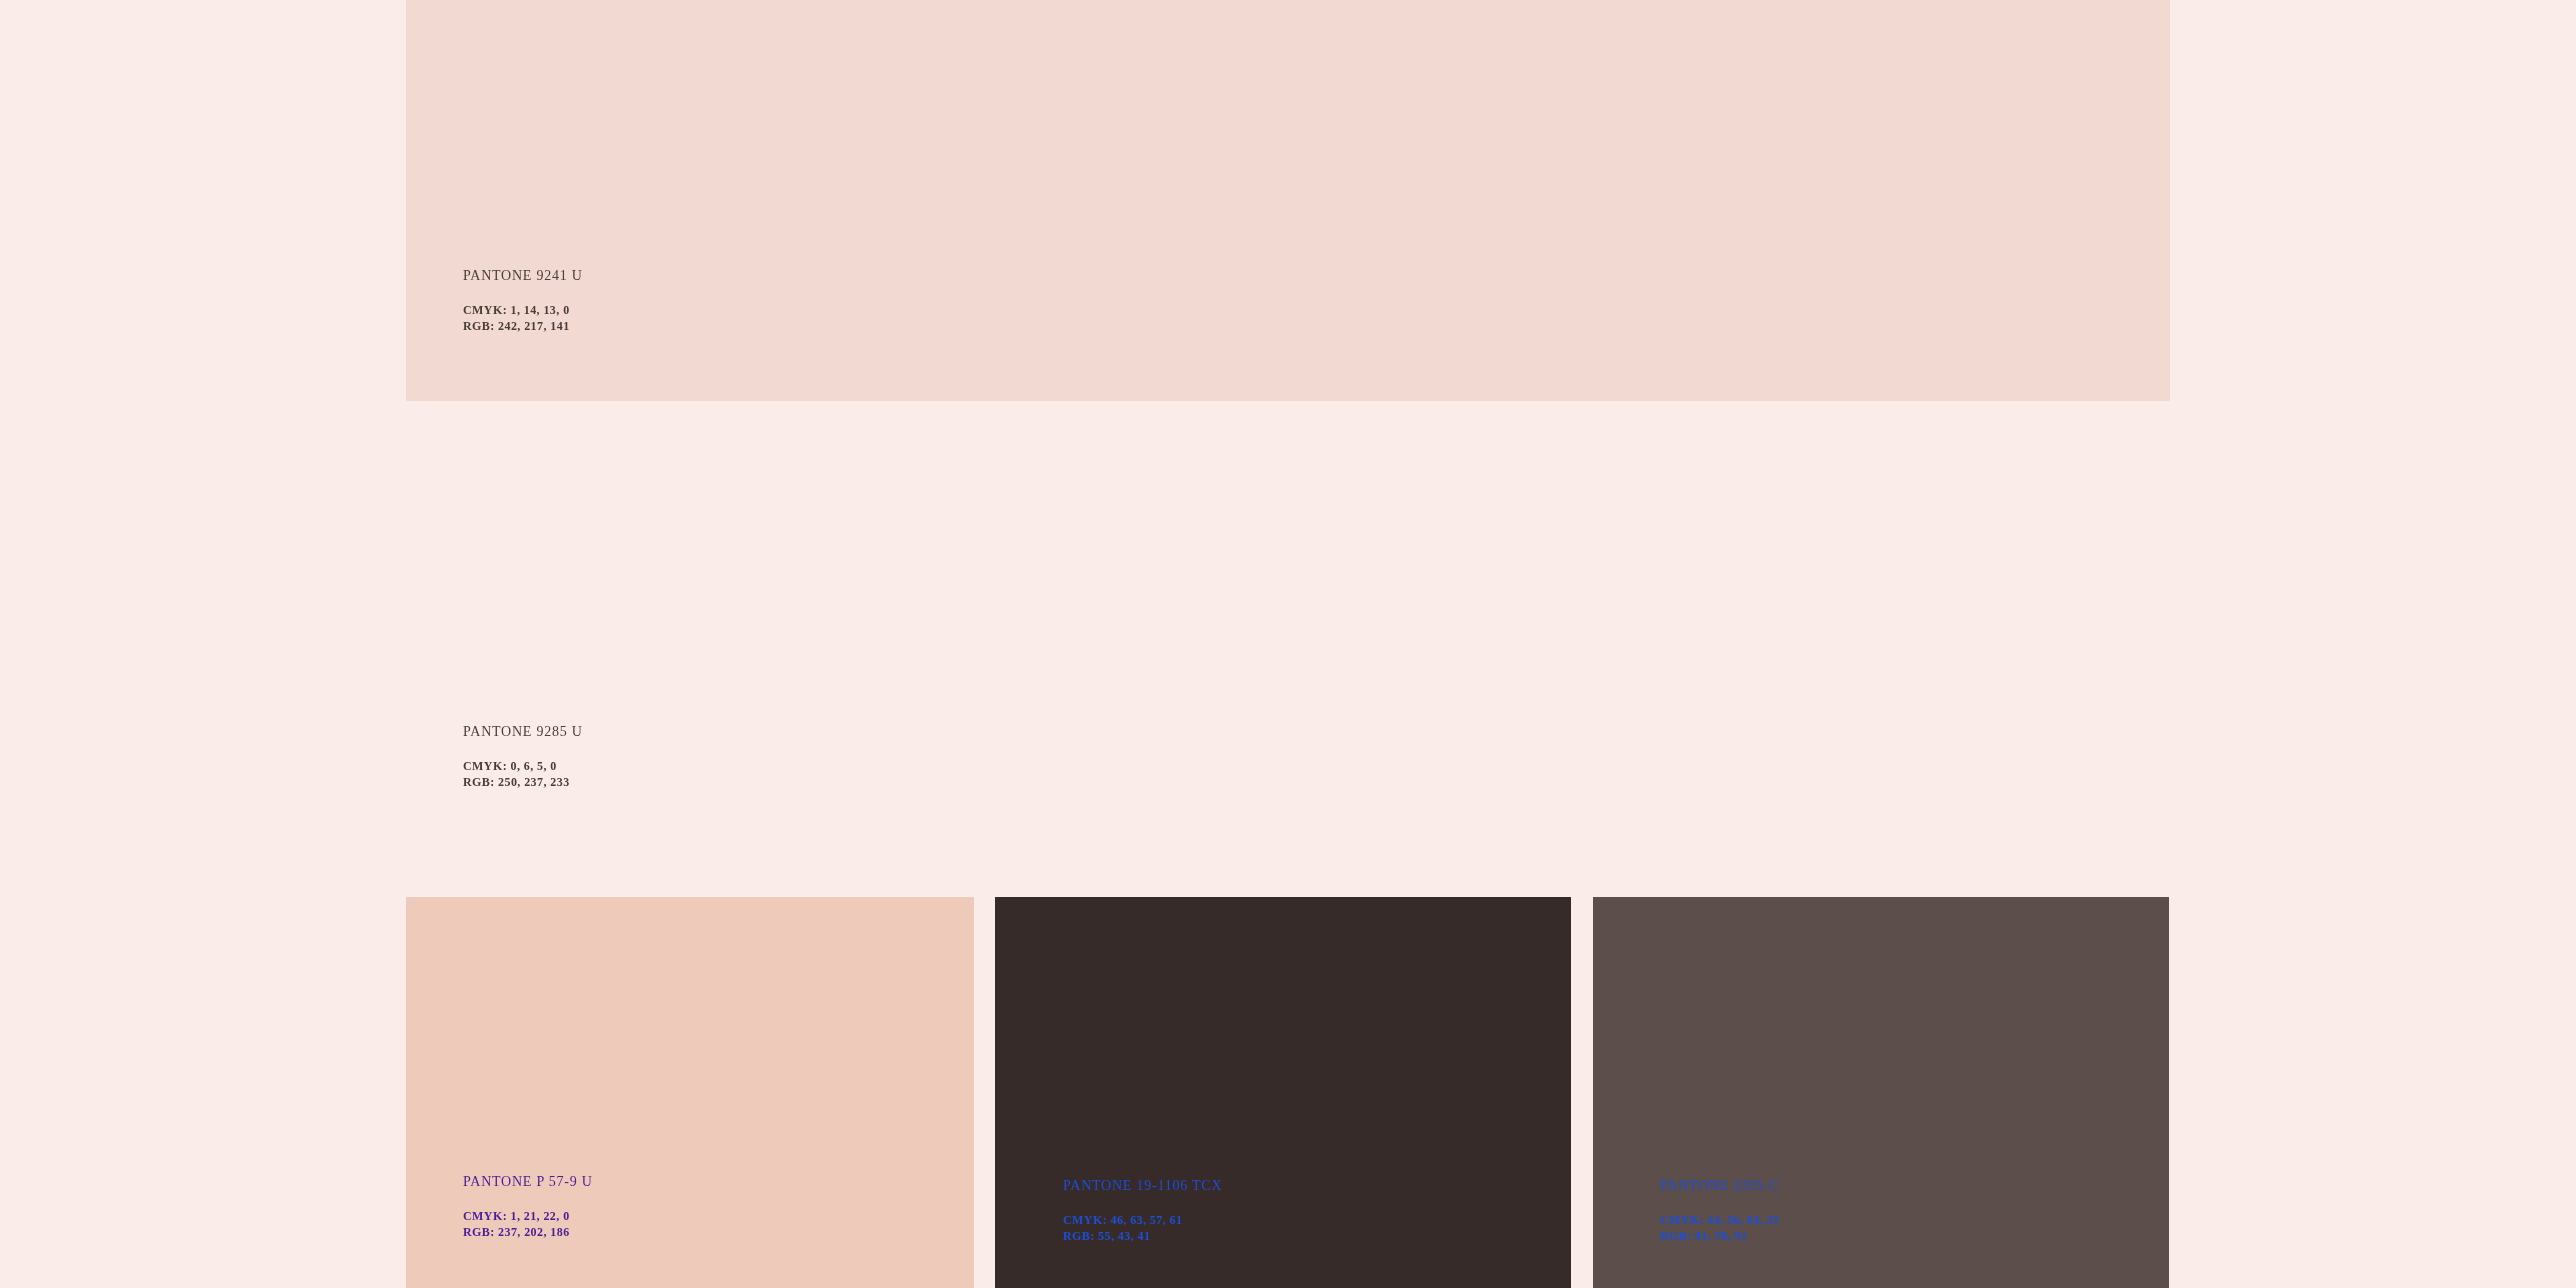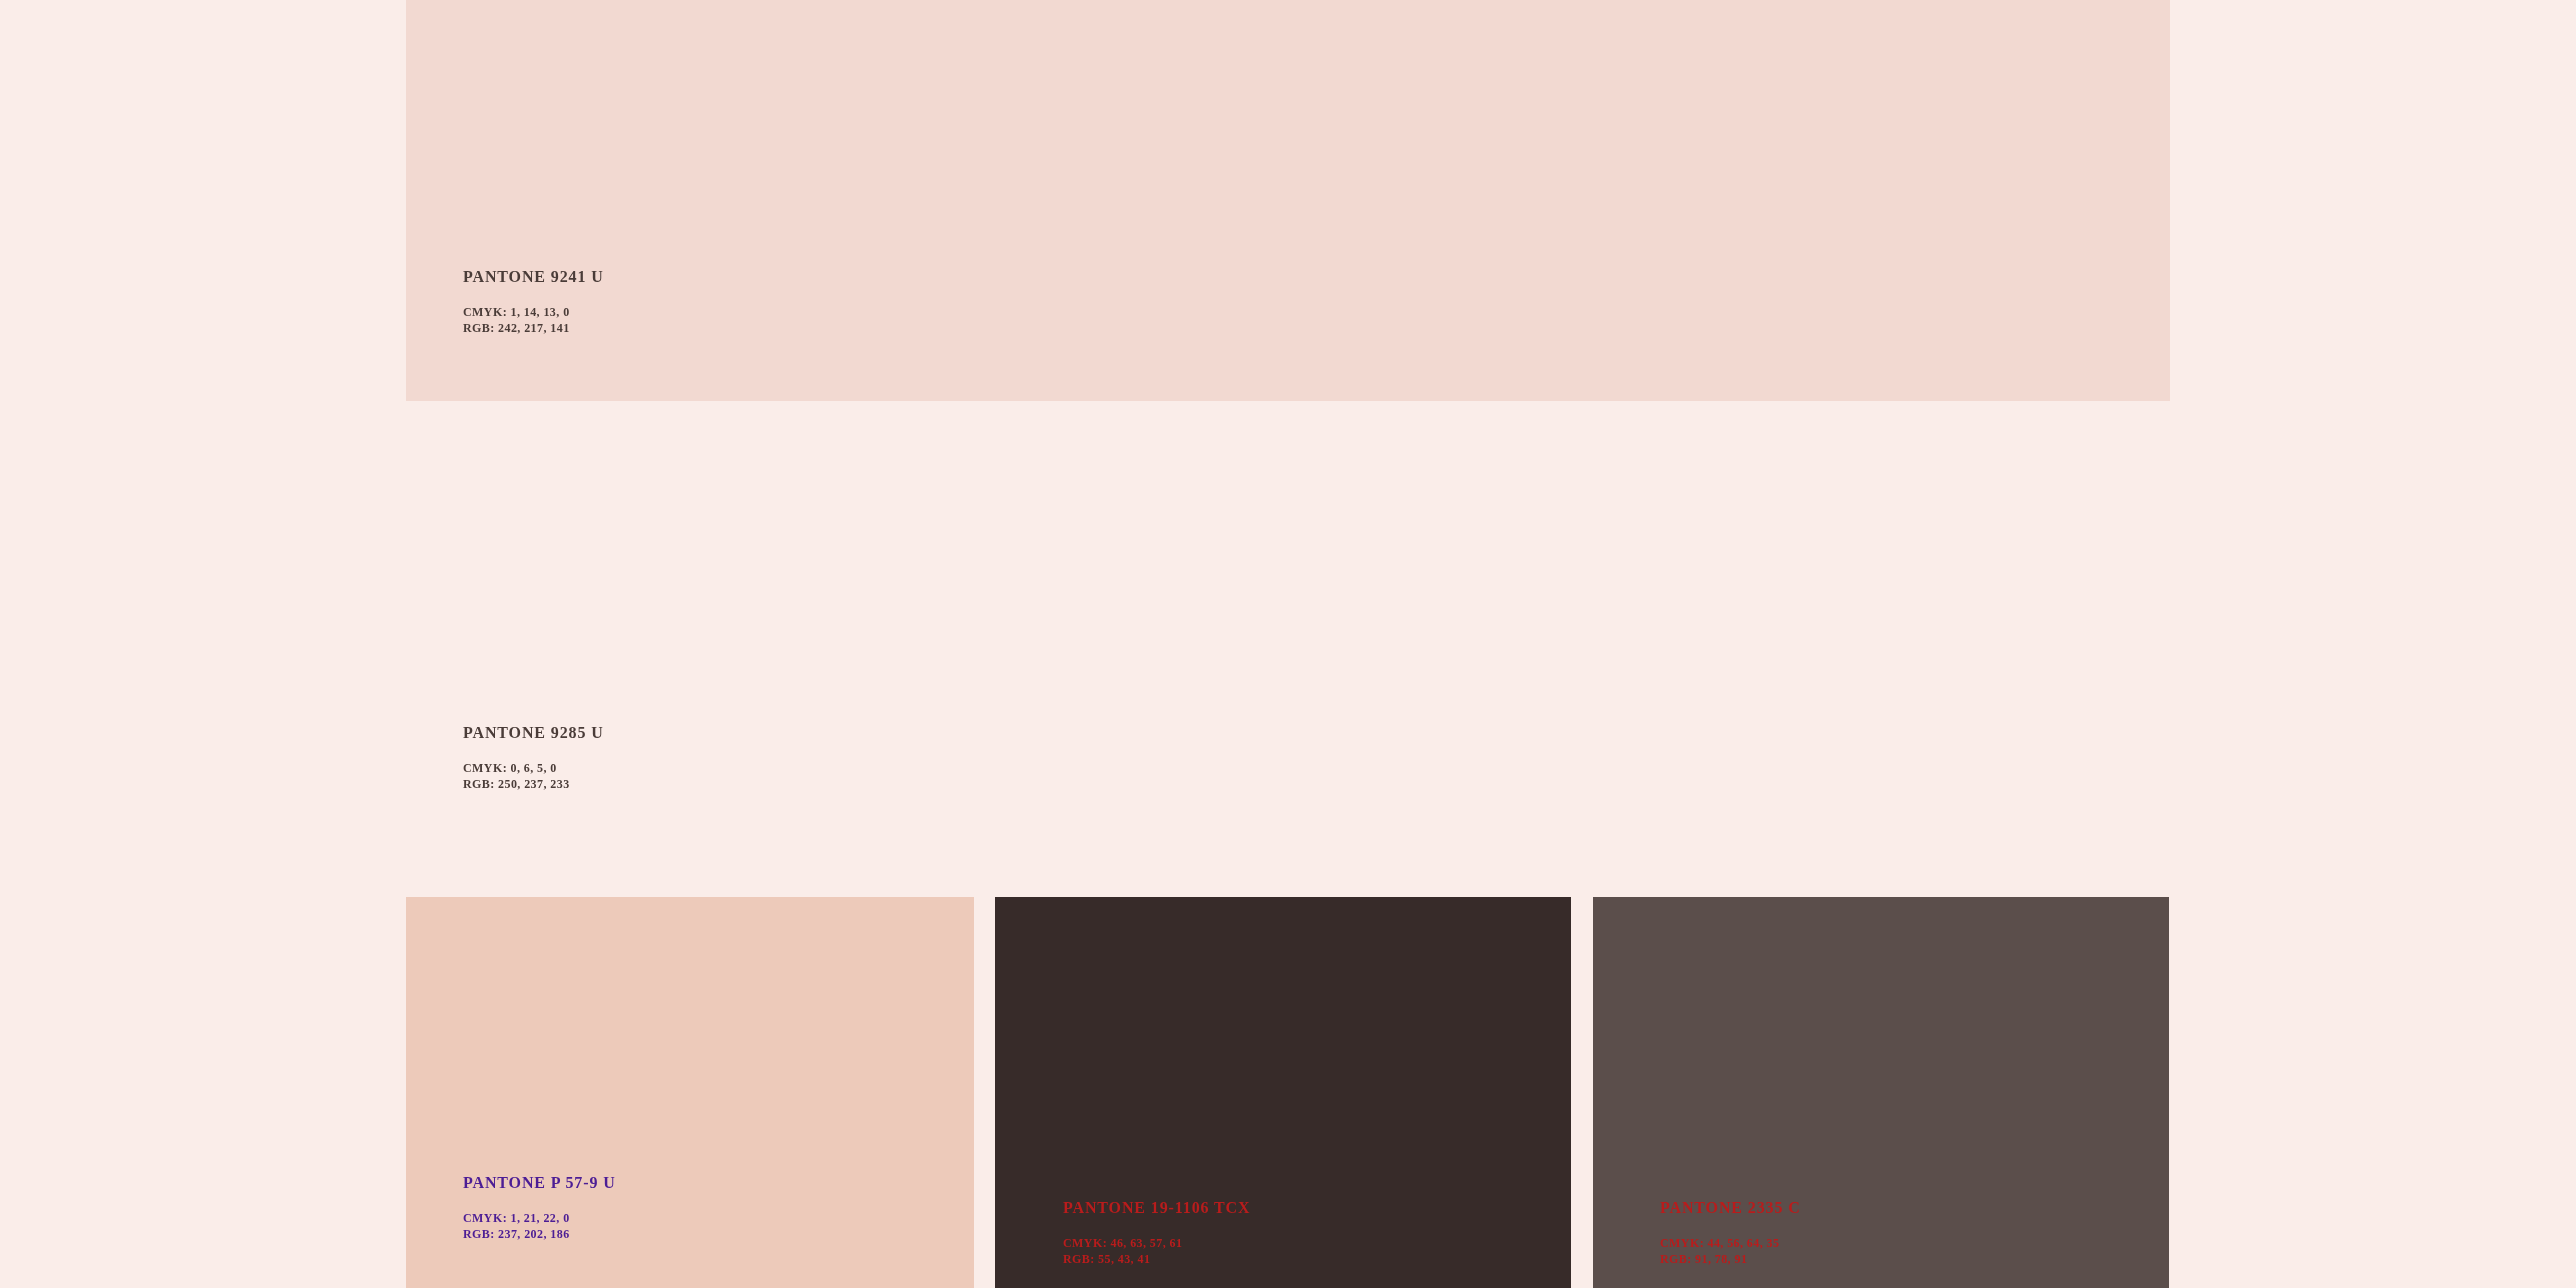--- a/index.html
+++ b/index.html
@@ -69,36 +69,36 @@
   }
 
   
   .label {
     position: absolute;
     line-height: 1.0;
     white-space: nowrap;
   }
 
   .label__name {
-    font-size: 16px;
+    font-size: 14px;
     letter-spacing: 0.055em;
     margin: 0 0 20px 0;
-    font-weight: 700;
+    font-weight: 400;
   }
 
   .label__spec {
     font-size: 12px;
     letter-spacing: 0.035em;
     margin: 0;
     line-height: 1.32;
     font-weight: 700;
   }
 
   
-  .label--ondark  { color: #b91c1c; margin-top: 21px; }
+  .label--ondark  { color: #1d4ed8; }
   .label--onlight { color: #4a3c38; }
   .label--onpink  { color: #4c1d95; }
 
   
   .label--1 { left: 463px; top: 269px; }
   .label--2 { left: 463px; top: 725px; }
   .label--3 { left: 463px; top: 1175px; }
   .label--4 { left: 1063px; top: 1179px; }
   .label--5 { left: 1660px; top: 1179px; }
 </style>

